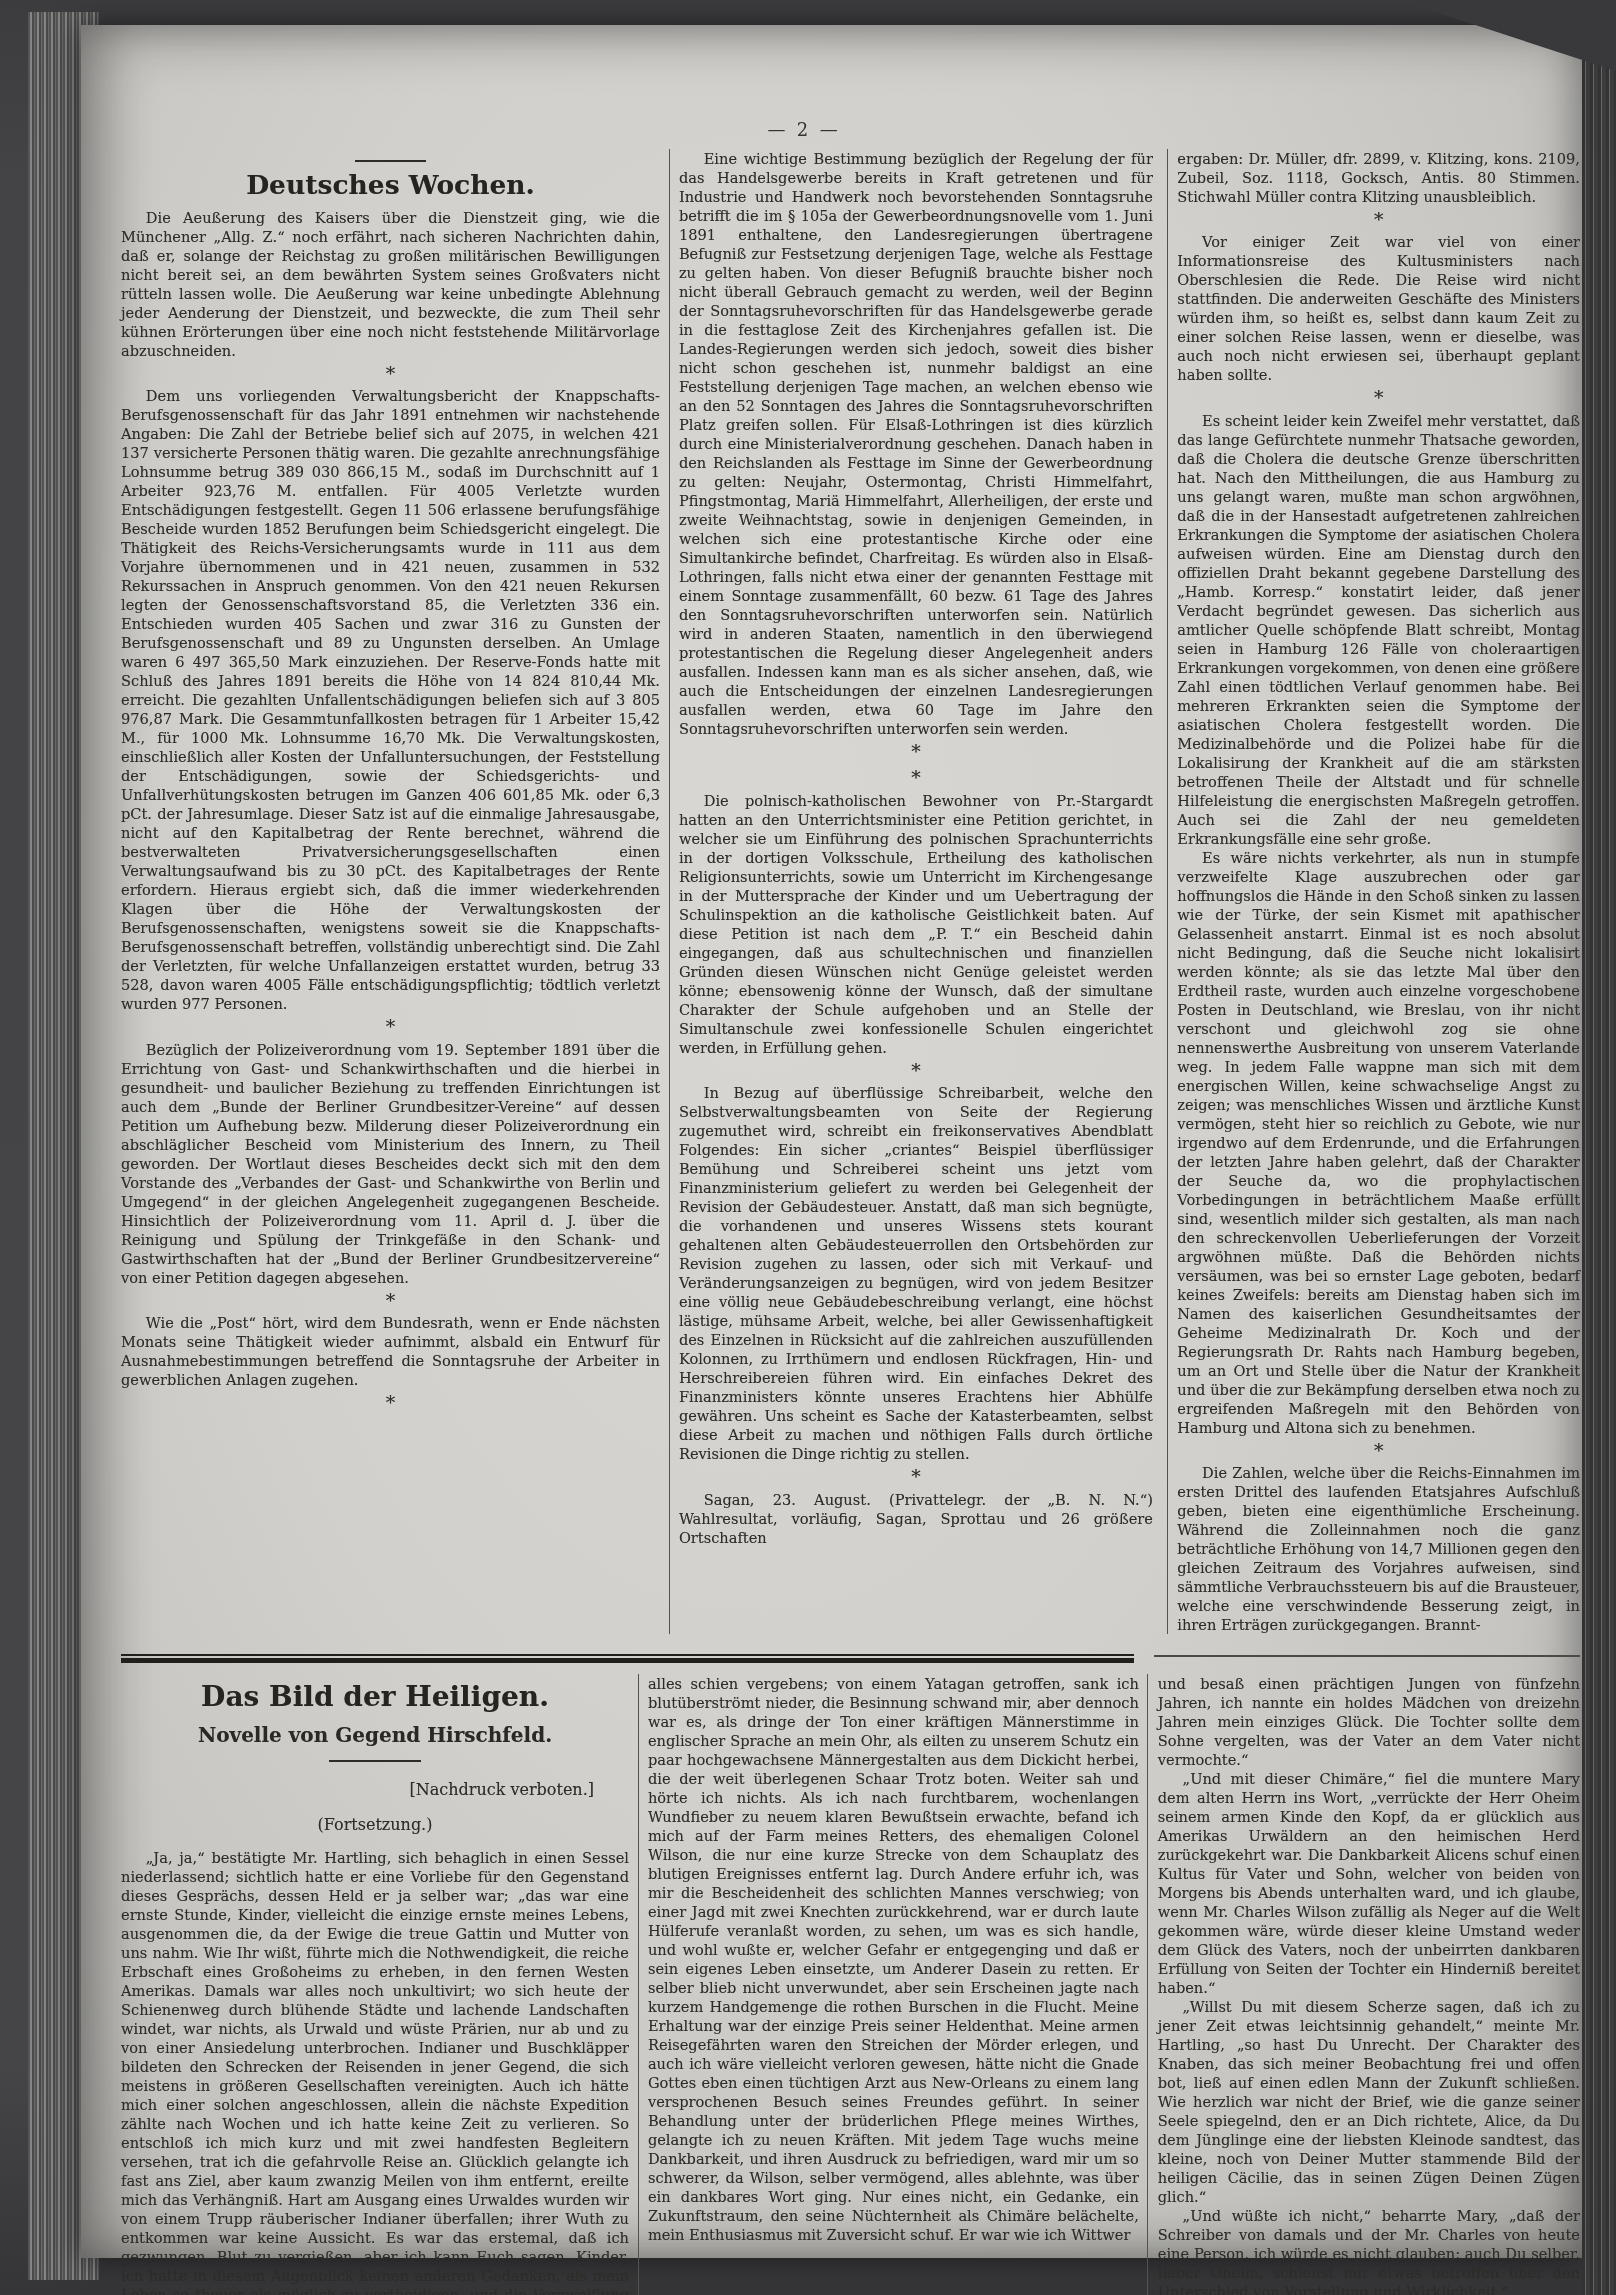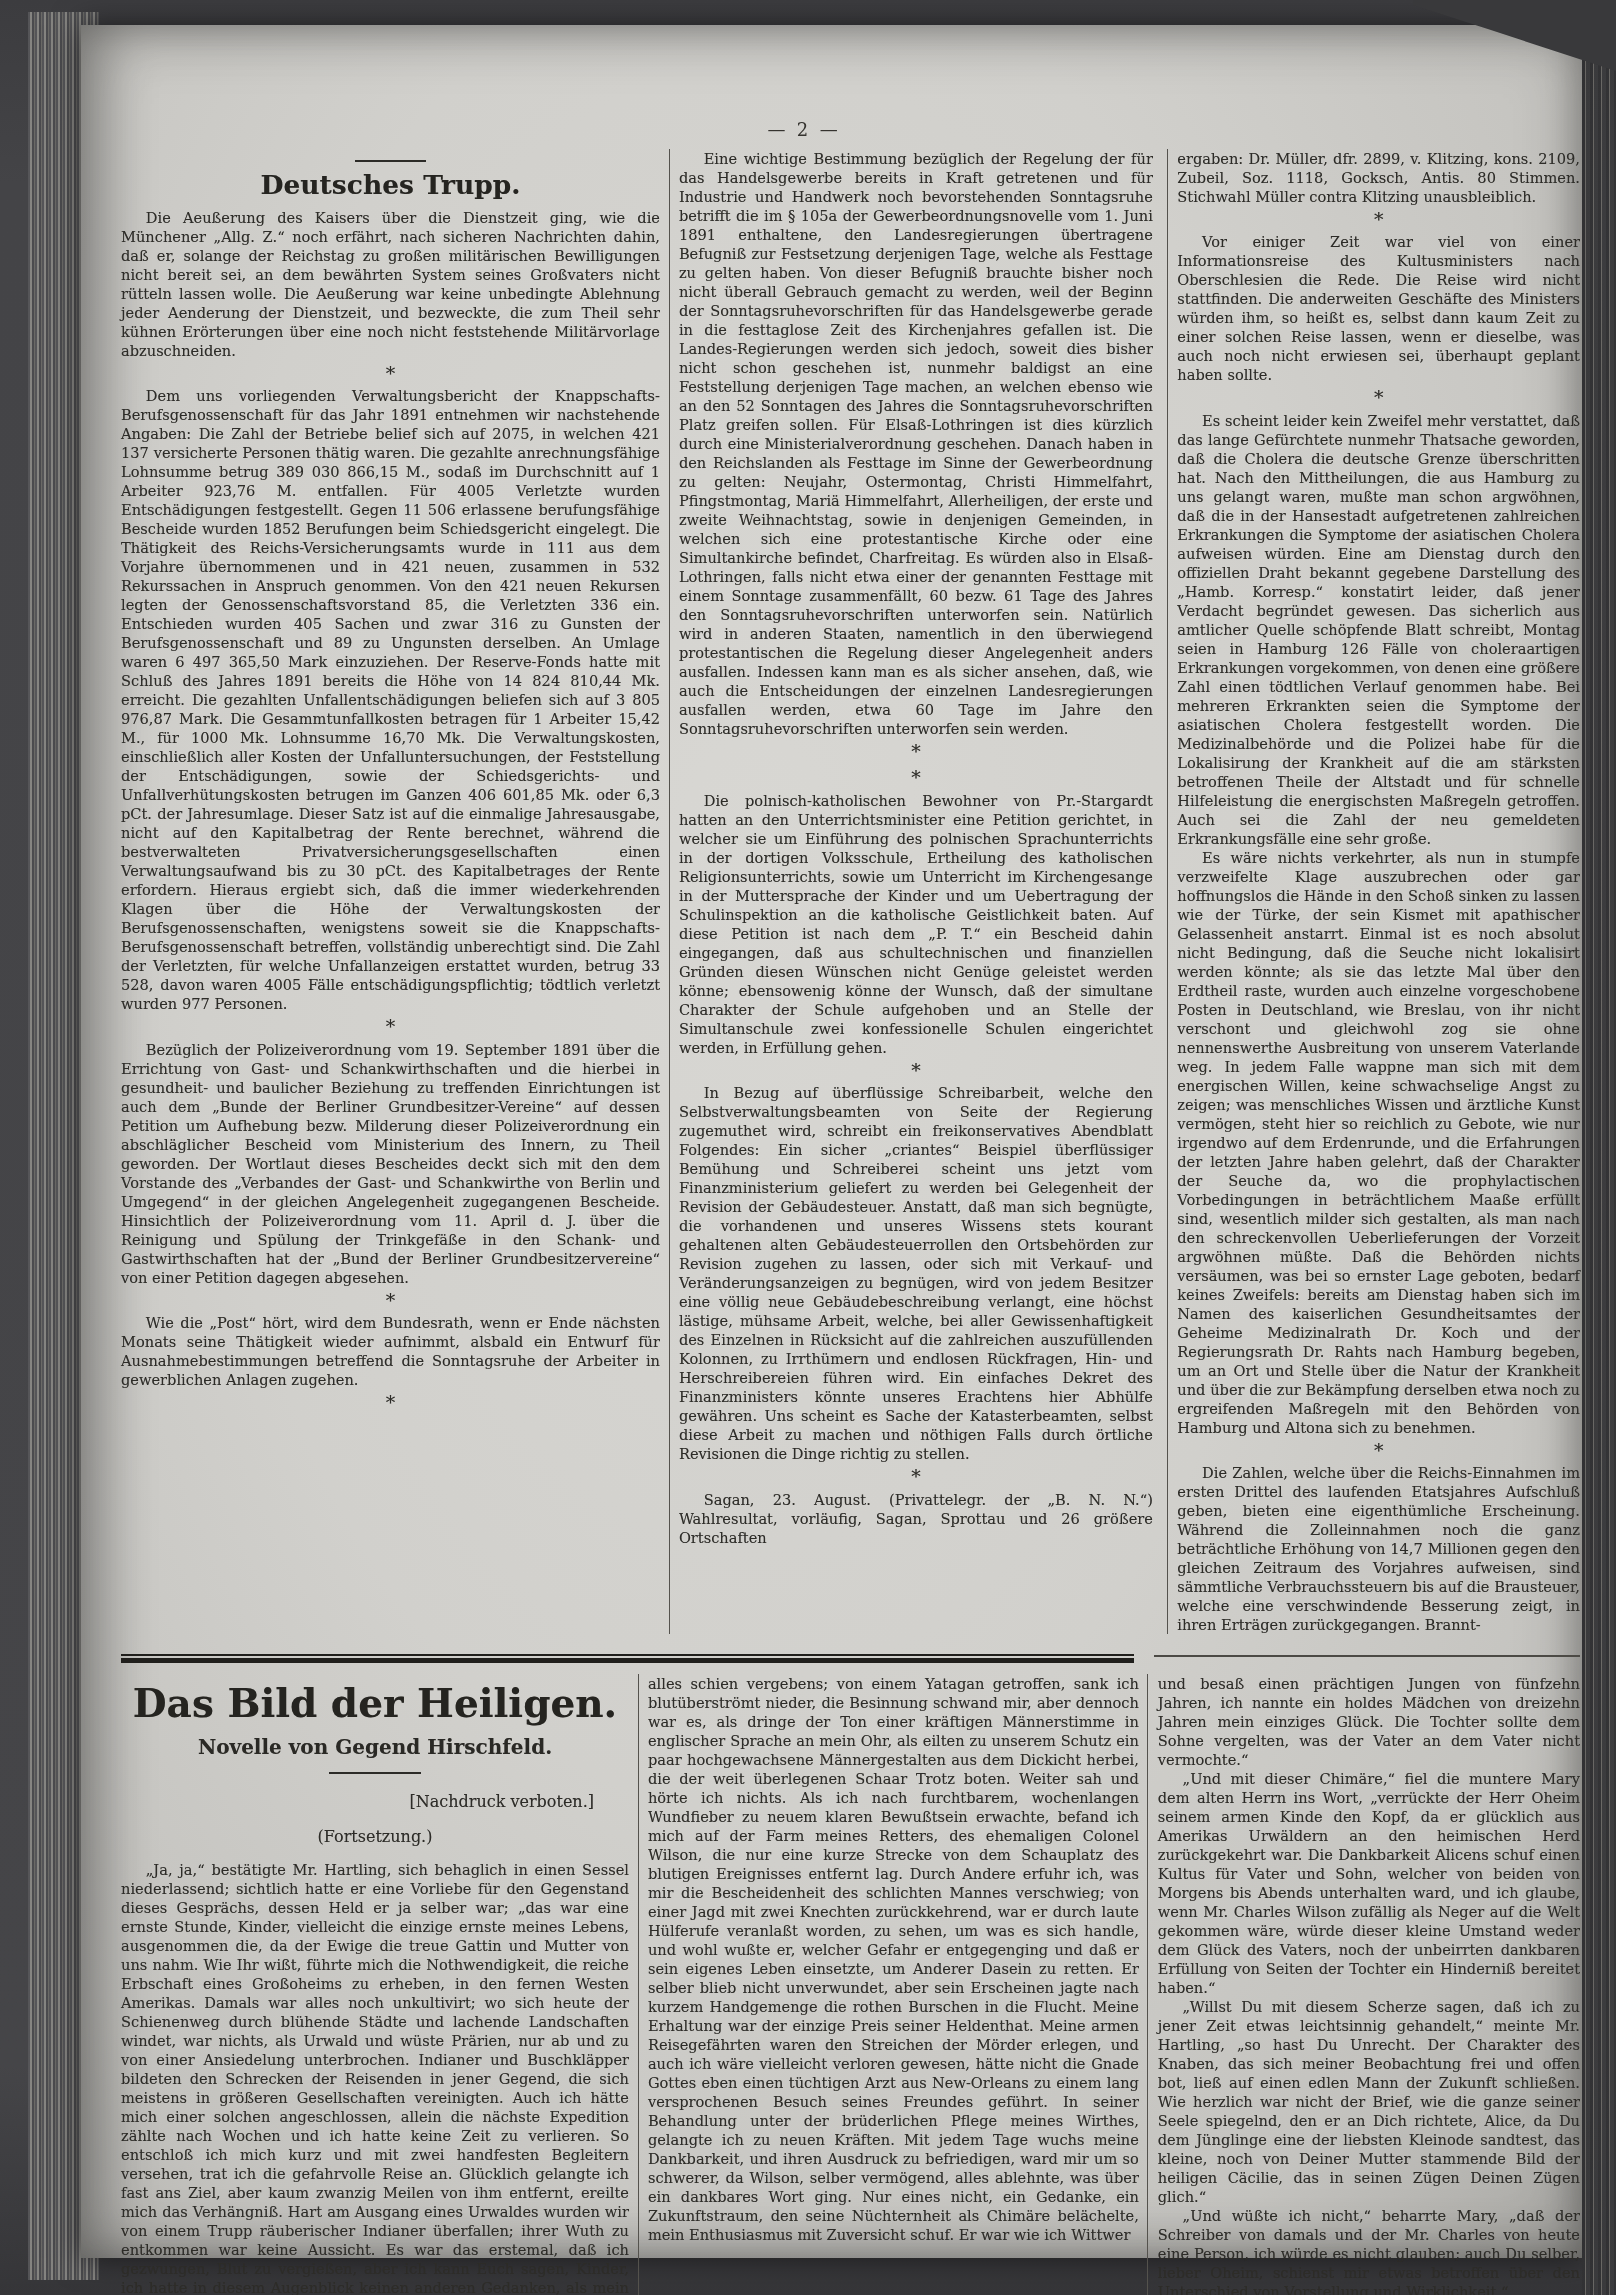--- a/index.html
+++ b/index.html
@@ -50,41 +50,41 @@
   .pol-subtitle { font-size:26.5px; font-weight:bold; margin:0 0 14px; color:#252420; }
   .col p { margin:0; }
   .item-p { text-indent:1.7em; }
   .item-cont { text-indent:0; }
   .item-sep { text-indent:0; text-align:center; font-size:19px; line-height:26.5px; }
   .section-divider { display:flex; align-items:flex-start; margin:20px 0 11.3px; }
   .div-heavy { width:1013px; height:9px;
     background:linear-gradient(#201f1c 0 2.4px, rgba(0,0,0,0) 2.4px 4.3px, #201f1c 4.3px 9px); }
   .div-thin { flex:1; height:1.9px; background:#4c4a45; margin:0.9px 0 0 20px; }
   .novel-head { text-align:center; }
-  .novel-title { font-size:39px; line-height:1.1; font-weight:bold; margin:7.6px 0 13.2px; color:#252420; }
+  .novel-title { font-size:28px; line-height:1.1; font-weight:bold; margin:7.6px 0 13.2px; color:#252420; }
   .novel-byline { font-size:20px; font-weight:bold; margin:0 0 15px; color:#2a2925; }
   .novel-rule { width:92px; height:1.9px; background:#2c2b27; margin:0 auto 18px; }
   .novel-notice { text-align:right; padding-right:35px; font-size:16px; margin:0 0 16px; }
   .novel-cont { text-align:center; font-size:16px; margin:0 0 14px; }
 </style>
 </head>
 <body>
 
 <div id="canvas">
   <div class="book-edge"></div>
   <div class="page">
     <div class="page-number">— 2 —</div>
 
     <div class="content">
 
       <div class="top-section">
         <div class="col tcol-1">
           <div class="pol-head">
             <div class="pol-rule"></div>
-            <h2 class="pol-subtitle">Deutsches Trupp.</h2>
+            <h2 class="pol-subtitle">Deutsches Wochen.</h2>
           </div>
 
         <p class="item-p">Die Aeußerung des Kaisers über die Dienstzeit ging, wie die Münchener „Allg. Z.“ noch erfährt, nach sicheren Nachrichten dahin, daß er, solange der Reichstag zu großen militärischen Bewilligungen nicht bereit sei, an dem bewährten System seines Großvaters nicht rütteln lassen wolle. Die Aeußerung war keine unbedingte Ablehnung jeder Aenderung der Dienstzeit, und bezweckte, die zum Theil sehr kühnen Erörterungen über eine noch nicht feststehende Militärvorlage abzuschneiden.</p>
             <p class="item-sep">*</p>
             <p class="item-p">Dem uns vorliegenden Verwaltungsbericht der Knappschafts-Berufsgenossenschaft für das Jahr 1891 entnehmen wir nachstehende Angaben: Die Zahl der Betriebe belief sich auf 2075, in welchen 421 137 versicherte Personen thätig waren. Die gezahlte anrechnungsfähige Lohnsumme betrug 389 030 866,15 M., sodaß im Durchschnitt auf 1 Arbeiter 923,76 M. entfallen. Für 4005 Verletzte wurden Entschädigungen festgestellt. Gegen 11 506 erlassene berufungsfähige Bescheide wurden 1852 Berufungen beim Schiedsgericht eingelegt. Die Thätigkeit des Reichs-Versicherungsamts wurde in 111 aus dem Vorjahre übernommenen und in 421 neuen, zusammen in 532 Rekurssachen in Anspruch genommen. Von den 421 neuen Rekursen legten der Genossenschaftsvorstand 85, die Verletzten 336 ein. Entschieden wurden 405 Sachen und zwar 316 zu Gunsten der Berufsgenossenschaft und 89 zu Ungunsten derselben. An Umlage waren 6 497 365,50 Mark einzuziehen. Der Reserve-Fonds hatte mit Schluß des Jahres 1891 bereits die Höhe von 14 824 810,44 Mk. erreicht. Die gezahlten Unfallentschädigungen beliefen sich auf 3 805 976,87 Mark. Die Gesammtunfallkosten betragen für 1 Arbeiter 15,42 M., für 1000 Mk. Lohnsumme 16,70 Mk. Die Verwaltungskosten, einschließlich aller Kosten der Unfalluntersuchungen, der Feststellung der Entschädigungen, sowie der Schiedsgerichts- und Unfallverhütungskosten betrugen im Ganzen 406 601,85 Mk. oder 6,3 pCt. der Jahresumlage. Dieser Satz ist auf die einmalige Jahresausgabe, nicht auf den Kapitalbetrag der Rente berechnet, während die bestverwalteten Privatversicherungsgesellschaften einen Verwaltungsaufwand bis zu 30 pCt. des Kapitalbetrages der Rente erfordern. Hieraus ergiebt sich, daß die immer wiederkehrenden Klagen über die Höhe der Verwaltungskosten der Berufsgenossenschaften, wenigstens soweit sie die Knappschafts-Berufsgenossenschaft betreffen, vollständig unberechtigt sind. Die Zahl der Verletzten, für welche Unfallanzeigen erstattet wurden, betrug 33 528, davon waren 4005 Fälle entschädigungspflichtig; tödtlich verletzt wurden 977 Personen.</p>
             <p class="item-sep">*</p>
             <p class="item-p">Bezüglich der Polizeiverordnung vom 19. September 1891 über die Errichtung von Gast- und Schankwirthschaften und die hierbei in gesundheit- und baulicher Beziehung zu treffenden Einrichtungen ist auch dem „Bunde der Berliner Grundbesitzer-Vereine“ auf dessen Petition um Aufhebung bezw. Milderung dieser Polizeiverordnung ein abschläglicher Bescheid vom Ministerium des Innern, zu Theil geworden. Der Wortlaut dieses Bescheides deckt sich mit den dem Vorstande des „Verbandes der Gast- und Schankwirthe von Berlin und Umgegend“ in der gleichen Angelegenheit zugegangenen Bescheide. Hinsichtlich der Polizeiverordnung vom 11. April d. J. über die Reinigung und Spülung der Trinkgefäße in den Schank- und Gastwirthschaften hat der „Bund der Berliner Grundbesitzervereine“ von einer Petition dagegen abgesehen.</p>
             <p class="item-sep">*</p>
             <p class="item-p">Wie die „Post“ hört, wird dem Bundesrath, wenn er Ende nächsten Monats seine Thätigkeit wieder aufnimmt, alsbald ein Entwurf für Ausnahmebestimmungen betreffend die Sonntagsruhe der Arbeiter in gewerblichen Anlagen zugehen.</p>
             <p class="item-sep">*</p>

